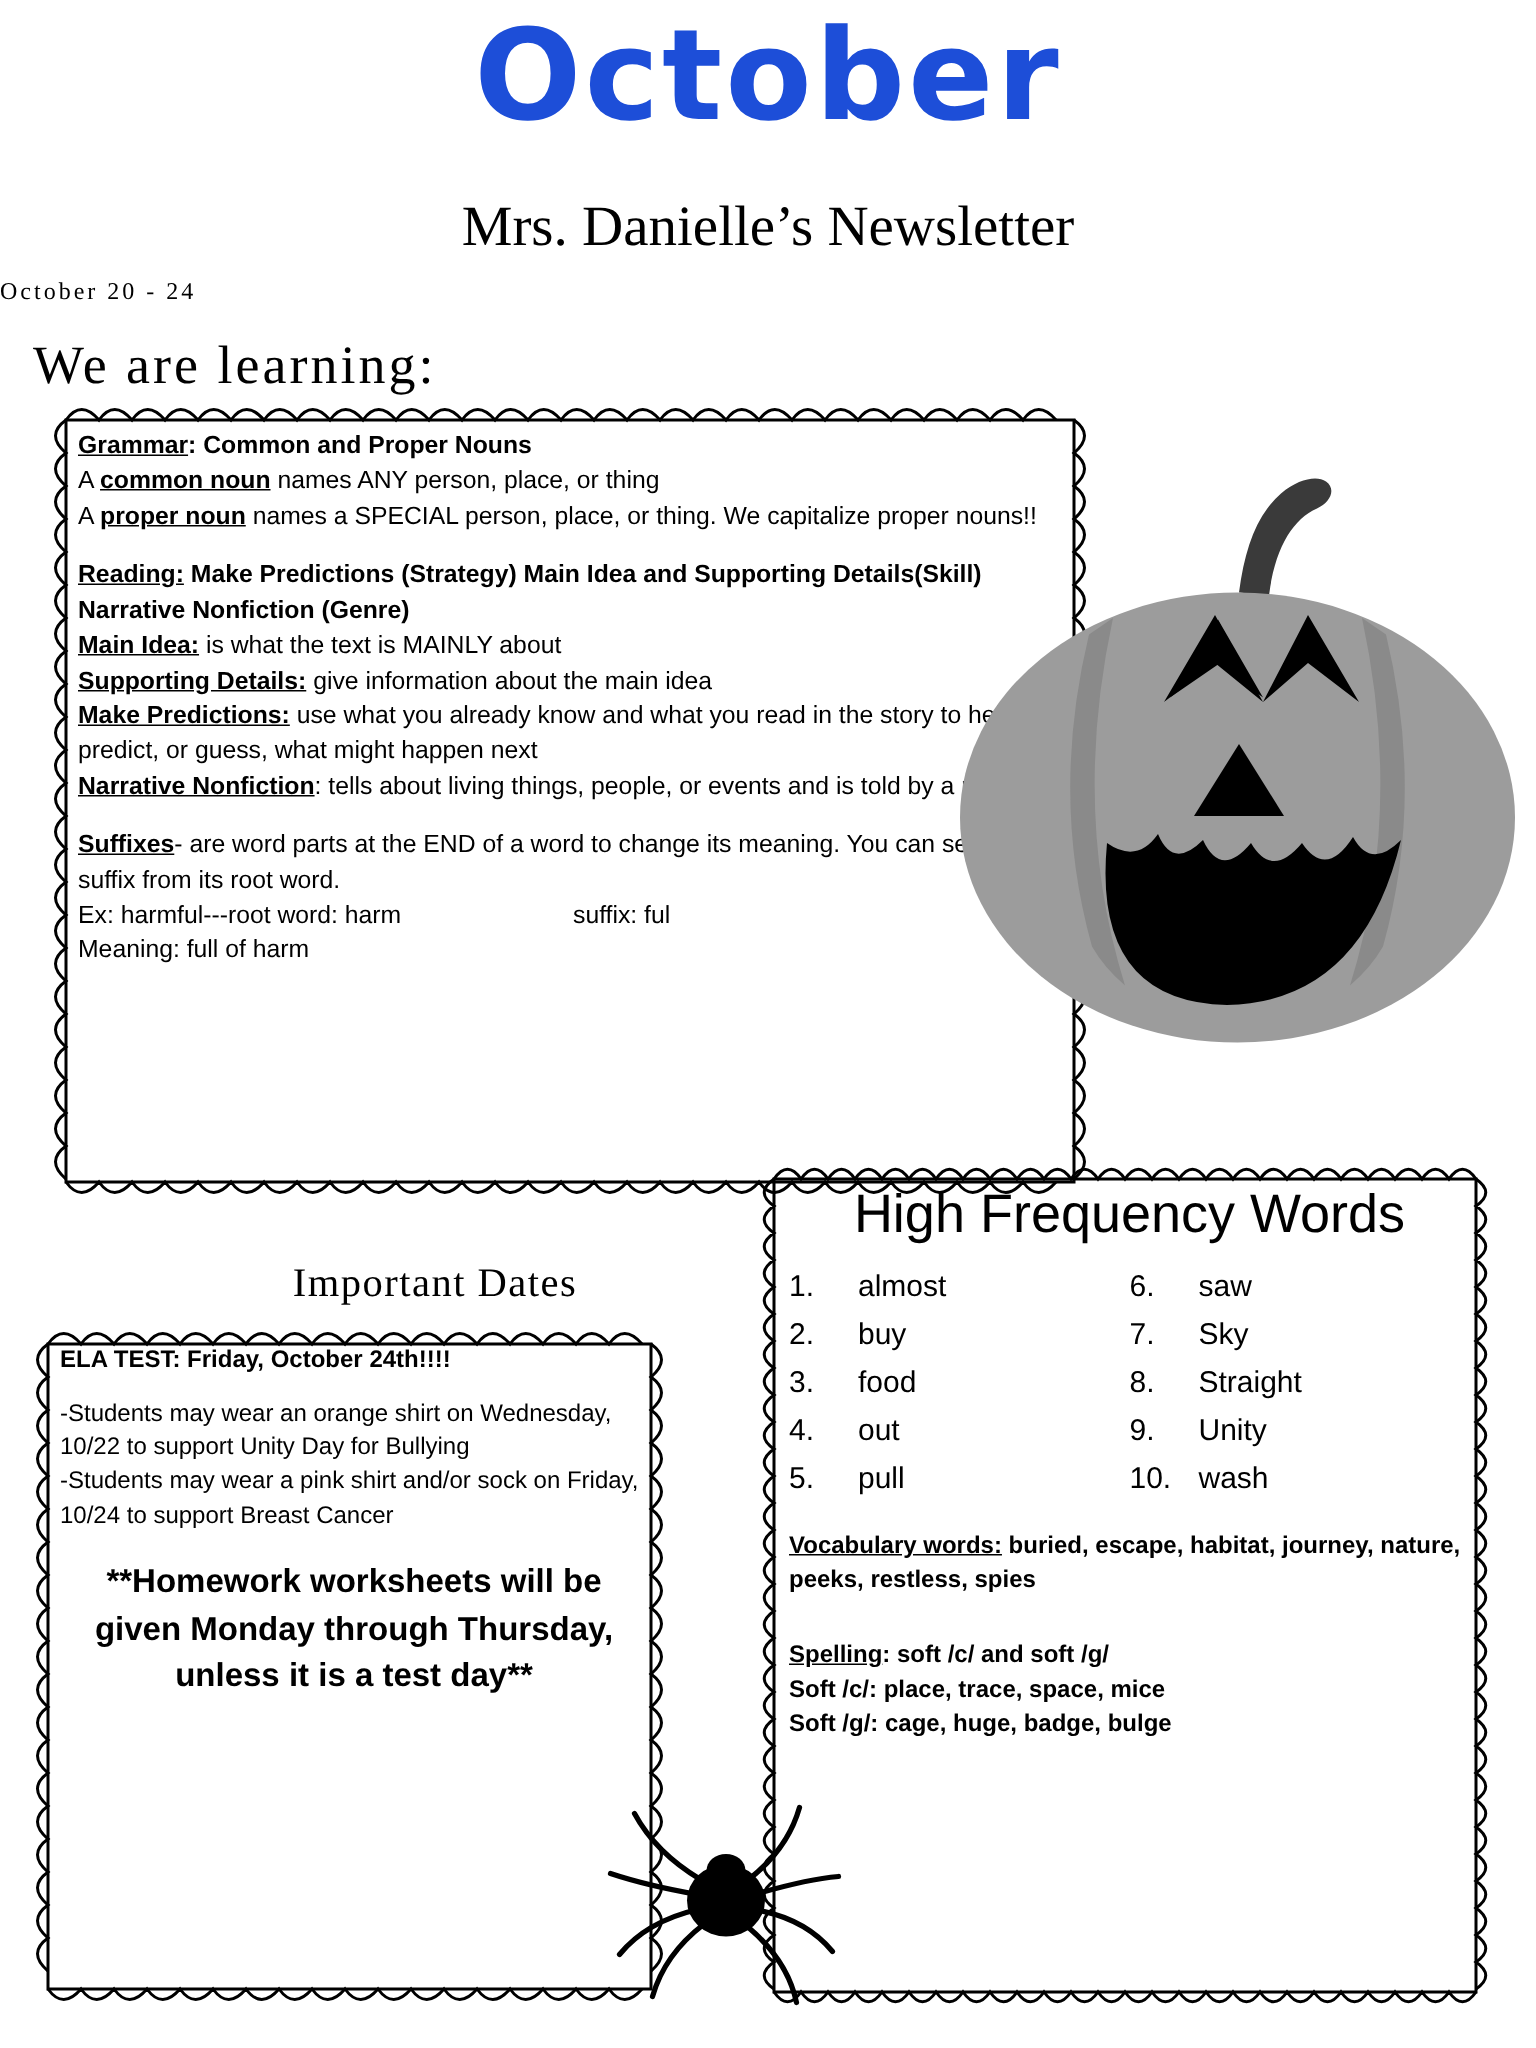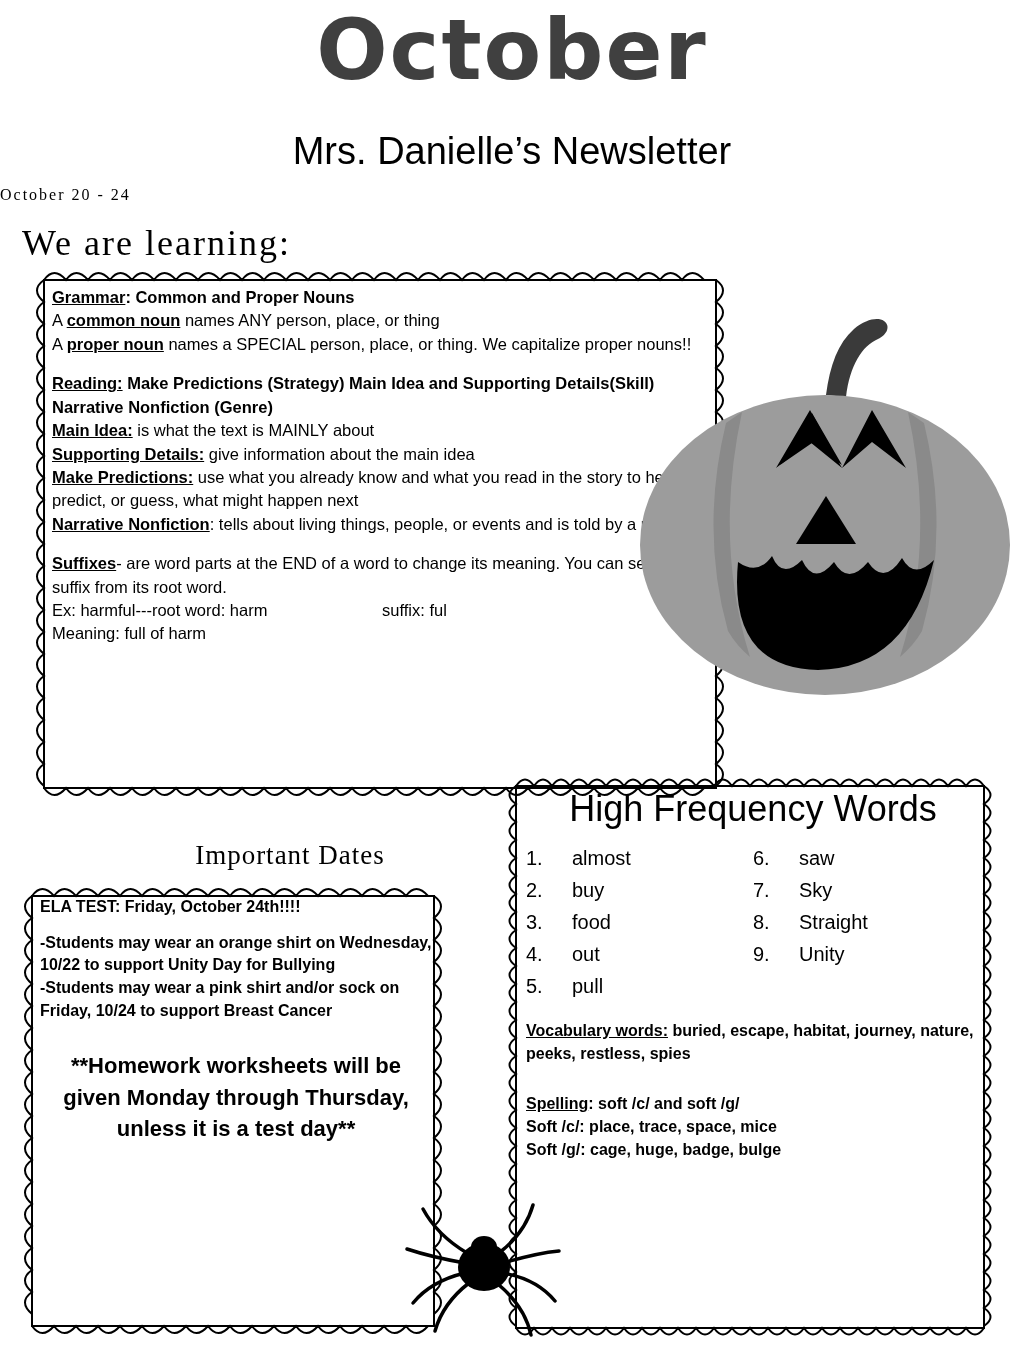--- a/index.html
+++ b/index.html
@@ -21,29 +21,29 @@
     position: absolute;
     top: 8px;
     left: 0;
     width: 1024px;
     text-align: center;
     font-family: "DejaVu Sans", sans-serif;
     font-size: 84px;
     font-weight: bold;
     letter-spacing: 2px;
     line-height: 1;
-    color: #404040;
+    color: #1d4ed8;
   }
   .newsletter-title {
     position: absolute;
     top: 132px;
     left: 0;
     width: 1024px;
     text-align: center;
-    font-family: Liberation Sans, sans-serif;
+    font-family: Liberation Serif, serif;
     font-size: 38px;
     line-height: 1.05;
   }
   .newsletter-dates {
     position: absolute;
     top: 186px;
     left: 0;
     width: 1024px;
     text-align: left;
     font-family: "Liberation Serif", serif;
@@ -123,26 +123,26 @@
     font-size: 16px;
     line-height: 1.35;
   }
   .ela-test {
     font-size: 16px;
     font-weight: bold;
     line-height: 1.35;
     margin-bottom: 14px;
   }
   .dates-note {
-    font-weight: bold;
+    font-weight: normal;
     font-size: 16px;
     line-height: 1.42;
   }
   .homework {
-    margin-top: 28px;
+    margin-top: 16px;
     text-align: center;
     font-size: 22px;
     font-weight: bold;
     line-height: 1.42;
   }
 
   
   #hfw-box {
     top: 772px;
     left: 500px;
@@ -318,20 +318,24 @@
             <span class="hfw-word">Sky</span>
           </div>
         <div class="hfw-row">
             <span class="hfw-num">8.</span>
             <span class="hfw-word">Straight</span>
           </div>
         <div class="hfw-row">
             <span class="hfw-num">9.</span>
             <span class="hfw-word">Unity</span>
           </div>
+        <div class="hfw-row">
+            <span class="hfw-num">10.</span>
+            <span class="hfw-word">wash</span>
+          </div>
       </div>
     </div>
     <div class="hfw-extra">
       <span class="u">Vocabulary words:</span><span> buried, escape, habitat, journey, nature, peeks, restless, spies</span>
     </div>
     <div class="hfw-gap"></div>
     <div class="hfw-extra" style="margin-top:14px;">
       <div><span class="u">Spelling</span><span>: soft /c/ and soft /g/</span></div>
       <div>Soft /c/: place, trace, space, mice</div>
       <div>Soft /g/: cage, huge, badge, bulge</div>

